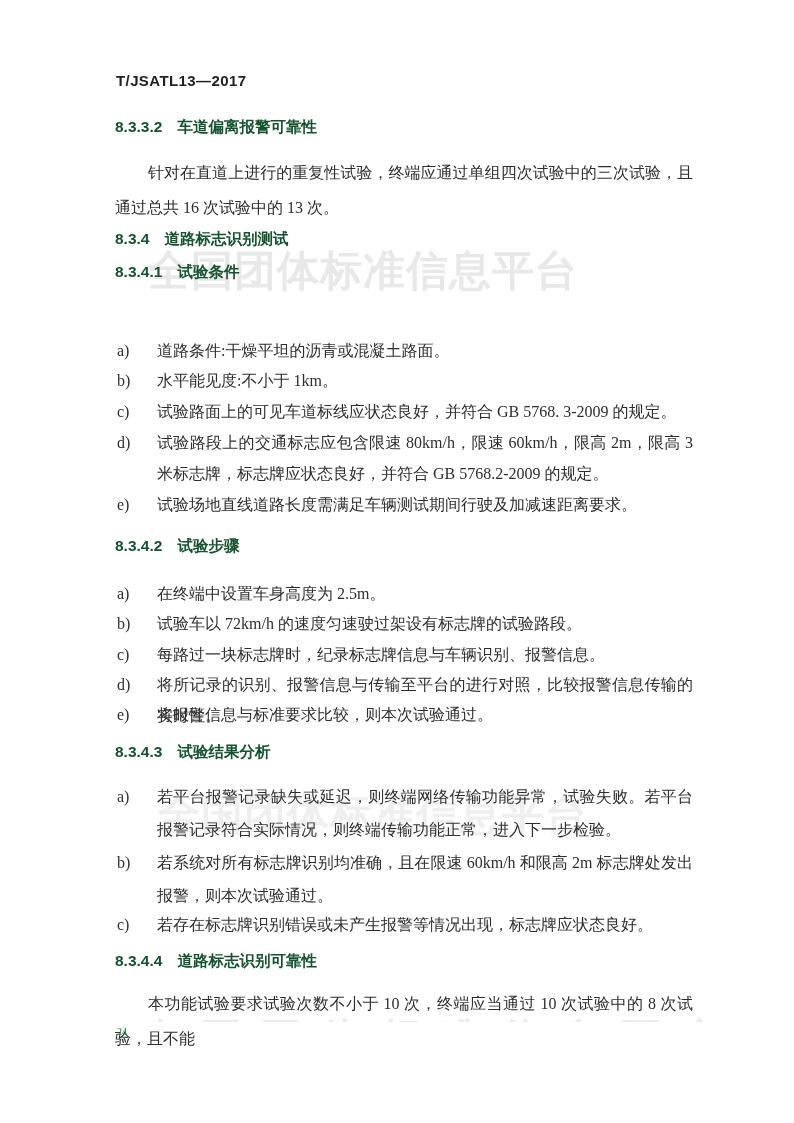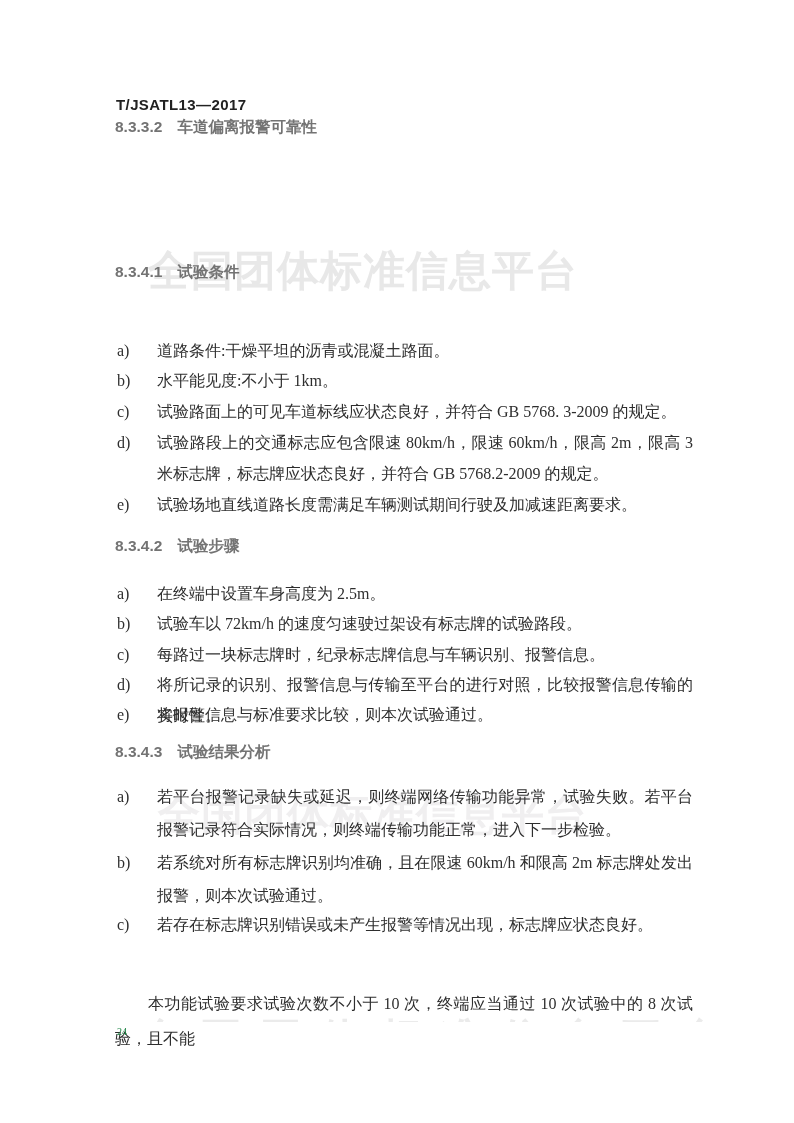--- a/index.html
+++ b/index.html
@@ -44,33 +44,33 @@
     line-height: 46px;
   }
   
   .content {
     position: absolute;
     inset: 0;
     z-index: 1;
   }
   .abs { position: absolute; }
   .doc-header {
-    left: 116px; top: 96px;
+    left: 116px; top: 72px;
     font-family: "Liberation Sans", "DejaVu Sans", sans-serif;
     font-weight: bold;
     font-size: 15px;
     letter-spacing: 0.4px;
     color: #222222;
   }
   .heading {
     left: 115px;
     font-family: "Liberation Sans", "DejaVu Sans", sans-serif;
     font-weight: bold;
     font-size: 15.5px;
-    color: #737373;
+    color: #14532d;
     white-space: nowrap;
   }
   .heading .h-title { margin-left: 15px; }
   .para {
     left: 115px;
     width: 578px;
     font-size: 16px;
     line-height: 35px;
     text-align: justify;
     text-indent: 33px;
@@ -107,21 +107,25 @@
     <div class="wm wm-strip">全国团体标准信息平台</div>
   </div>
 
   <div class="content">
 
     <div class="abs doc-header">T/JSATL13—2017</div>
 
     <div class="abs heading" style="top:117px">
       <span class="h-num">8.3.3.2</span><span class="h-title">车道偏离报警可靠性</span>
     </div>
-
+    <div class="abs para" style="top:155px">针对在直道上进行的重复性试验，终端应通过单组四次试验中的三次试验，且通过总共 16 次试验中的 13 次。</div>
+
+    <div class="abs heading" style="top:229px">
+      <span class="h-num">8.3.4</span><span class="h-title">道路标志识别测试</span>
+    </div>
 
     <div class="abs heading" style="top:262px">
       <span class="h-num">8.3.4.1</span><span class="h-title">试验条件</span>
     </div>
 
     <div class="abs li" style="top:335px">
       <span class="lb">a)</span>
       <div class="tx">道路条件:干燥平坦的沥青或混凝土路面。</div>
     </div>
     <div class="abs li" style="top:365px">
@@ -176,18 +180,21 @@
     </div>
     <div class="abs li li-tall" style="top:846px">
       <span class="lb">b)</span>
       <div class="tx">若系统对所有标志牌识别均准确，且在限速 60km/h 和限高 2m 标志牌处发出报警，则本次试验通过。</div>
     </div>
     <div class="abs li" style="top:909px">
       <span class="lb">c)</span>
       <div class="tx">若存在标志牌识别错误或未产生报警等情况出现，标志牌应状态良好。</div>
     </div>
 
+    <div class="abs heading" style="top:951px">
+      <span class="h-num">8.3.4.4</span><span class="h-title">道路标志识别可靠性</span>
+    </div>
     <div class="abs para" style="top:986px">本功能试验要求试验次数不小于 10 次，终端应当通过 10 次试验中的 8 次试验，且不能</div>
 
     <div class="abs page-number">24</div>
 
   </div>
 </div>
 
 </body></html>

